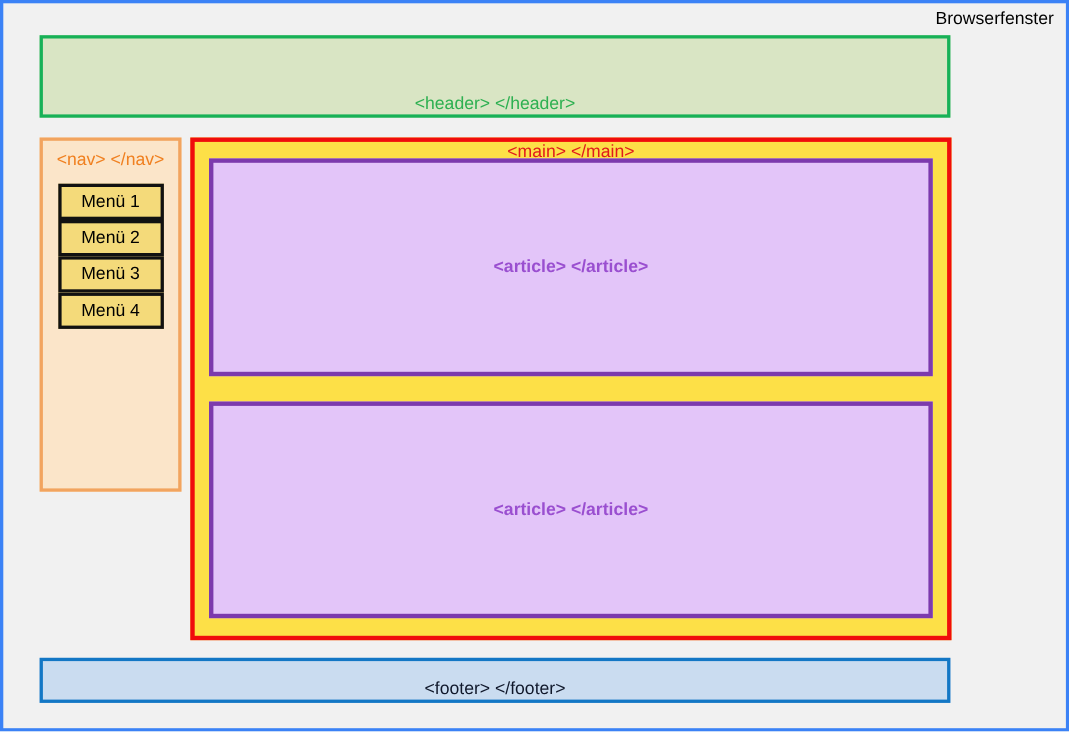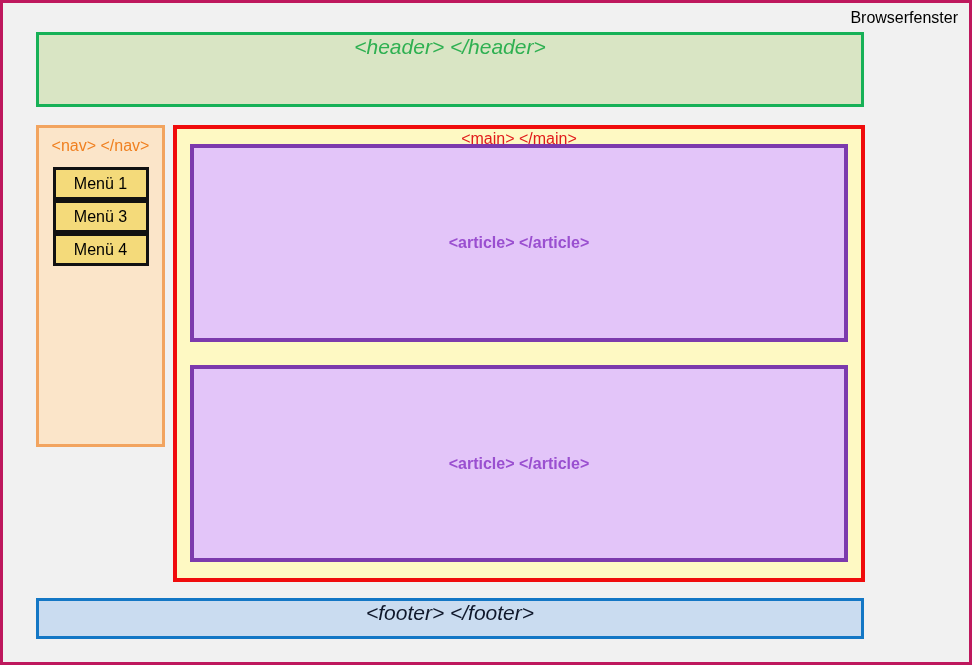--- a/index.html
+++ b/index.html
@@ -9,39 +9,38 @@
   .canvas {
     position: relative;
     width: 972px;
     height: 665px;
   }
 
   .window {
     position: absolute;
     inset: 0;
     background: #f1f1f1;
-    border: 3px solid #be185d;
+    border: 3px solid #3b82f6;
   }
 
   .window-title {
     position: absolute;
     top: 6px;
     right: 11px;
     font-size: 16px;
     color: #000000;
     white-space: pre;
   }
 
   .box {
     position: absolute;
     display: flex;
-    align-items: flex-start;
+    align-items: flex-end;
     justify-content: center;
-    font-size: 21px;
-    font-style: italic;
+    font-size: 16px;
   }
 
   .header-box {
     left: 33px; top: 29px;
     width: 828px; height: 75px;
     background: #d9e5c4;
     border: 3px solid #17b157;
     color: #2eb051;
   }
 
@@ -76,21 +75,21 @@
     display: flex;
     align-items: center;
     justify-content: center;
     cursor: pointer;
   }
 
   .main-box {
     position: absolute;
     left: 170px; top: 122px;
     width: 692px; height: 457px;
-    background: #fef9c3;
+    background: #fde047;
     border: 4px solid #f00c0c;
   }
 
   .main-label {
     position: absolute;
     top: 1px;
     left: 0;
     width: 100%;
     text-align: center;
     color: #e11b1b;
@@ -138,20 +137,23 @@
       <span class="tag-label">&lt;header&gt; &lt;/header&gt;</span>
     </div>
 
     <div class="nav-box">
       <div class="nav-label tag-label">&lt;nav&gt; &lt;/nav&gt;</div>
 
       <div class="menu-btn">
         <span>Menü 1</span>
       </div>
       <div class="menu-btn">
+        <span>Menü 2</span>
+      </div>
+      <div class="menu-btn">
         <span>Menü 3</span>
       </div>
       <div class="menu-btn">
         <span>Menü 4</span>
       </div>
     </div>
 
     <div class="main-box">
       <div class="main-label tag-label">&lt;main&gt; &lt;/main&gt;</div>
 

